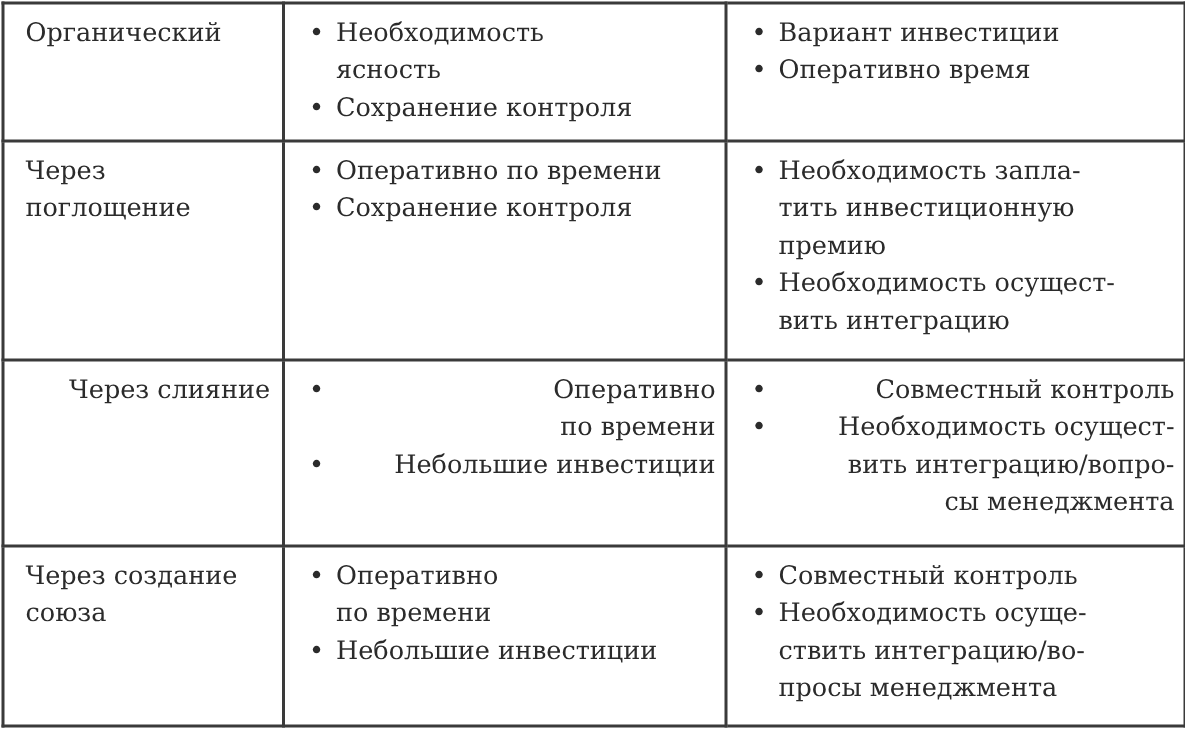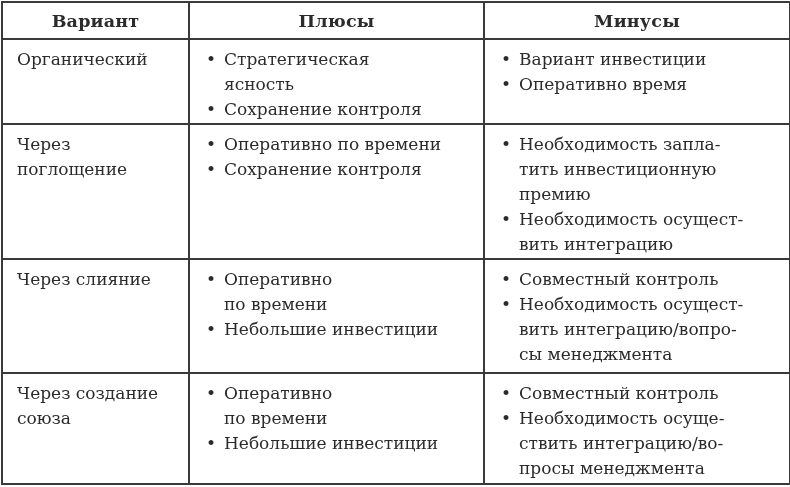--- a/index.html
+++ b/index.html
@@ -35,21 +35,21 @@
     tr.head th {
       font-weight: bold;
       font-size: 17.5px;
       text-align: center;
       vertical-align: middle;
       letter-spacing: 0.2px;
       padding-top: 1px;
     }
     tr.r1 { height: 82px; }
     tr.r2 { height: 102px; }
-    tr.r3 { height: 113px; }
+    tr.r3 { height: 113px; text-align: right; }
     tr.r4 { height: 110px; margin-top: 44px; }
     .variant {
       font-size: 17px;
       line-height: 25px;
       padding: 7px 8px 0 14px;
     }
     ul.items {
       list-style: none;
       margin: 0;
       padding: 7px 6px 0 16px;
@@ -70,33 +70,28 @@
 </head>
 <body>
 
 <table class="grid">
   <colgroup>
     <col class="c1">
       <col class="c2">
       <col class="c3">
   </colgroup>
   <tbody>
-      <tr class="head">
-    <th>Вариант</th>
-    <th>Плюсы</th>
-    <th>Минусы</th>
-  </tr>
 
   <tr class="r1">
     <td>
       <div class="variant" style="white-space:pre-line">Органический</div>
     </td>
     <td>
       <ul class="items">
-        <li><span class="bullet">•</span><span>Стратегическая
+        <li><span class="bullet">•</span><span>Необходимость
 ясность</span></li>
         <li><span class="bullet">•</span><span>Сохранение контроля</span></li>
       </ul>
     </td>
     <td>
       <ul class="items">
         <li><span class="bullet">•</span><span>Вариант инвестиции</span></li>
         <li><span class="bullet">•</span><span>Оперативно время</span></li>
       </ul>
     </td>

